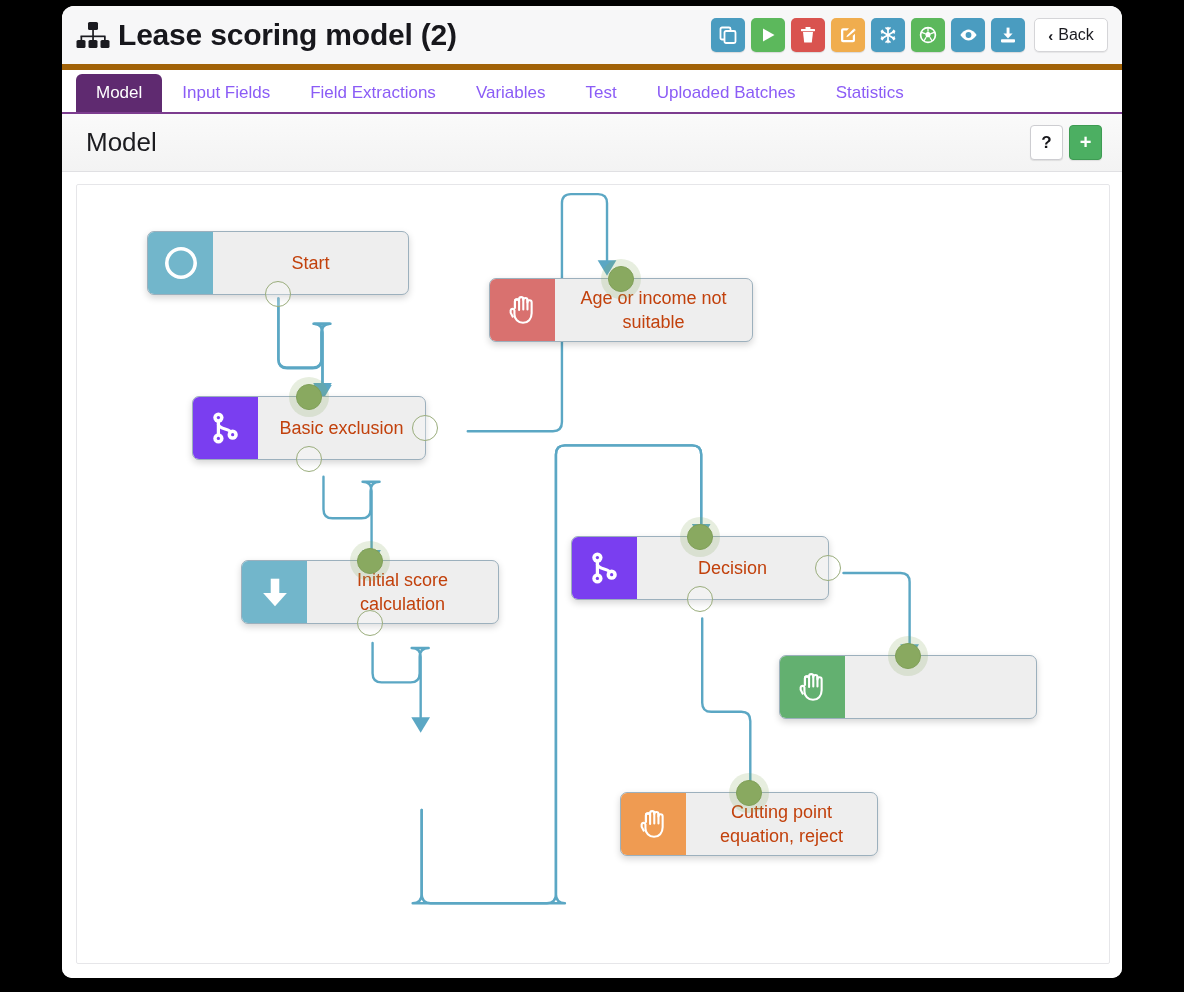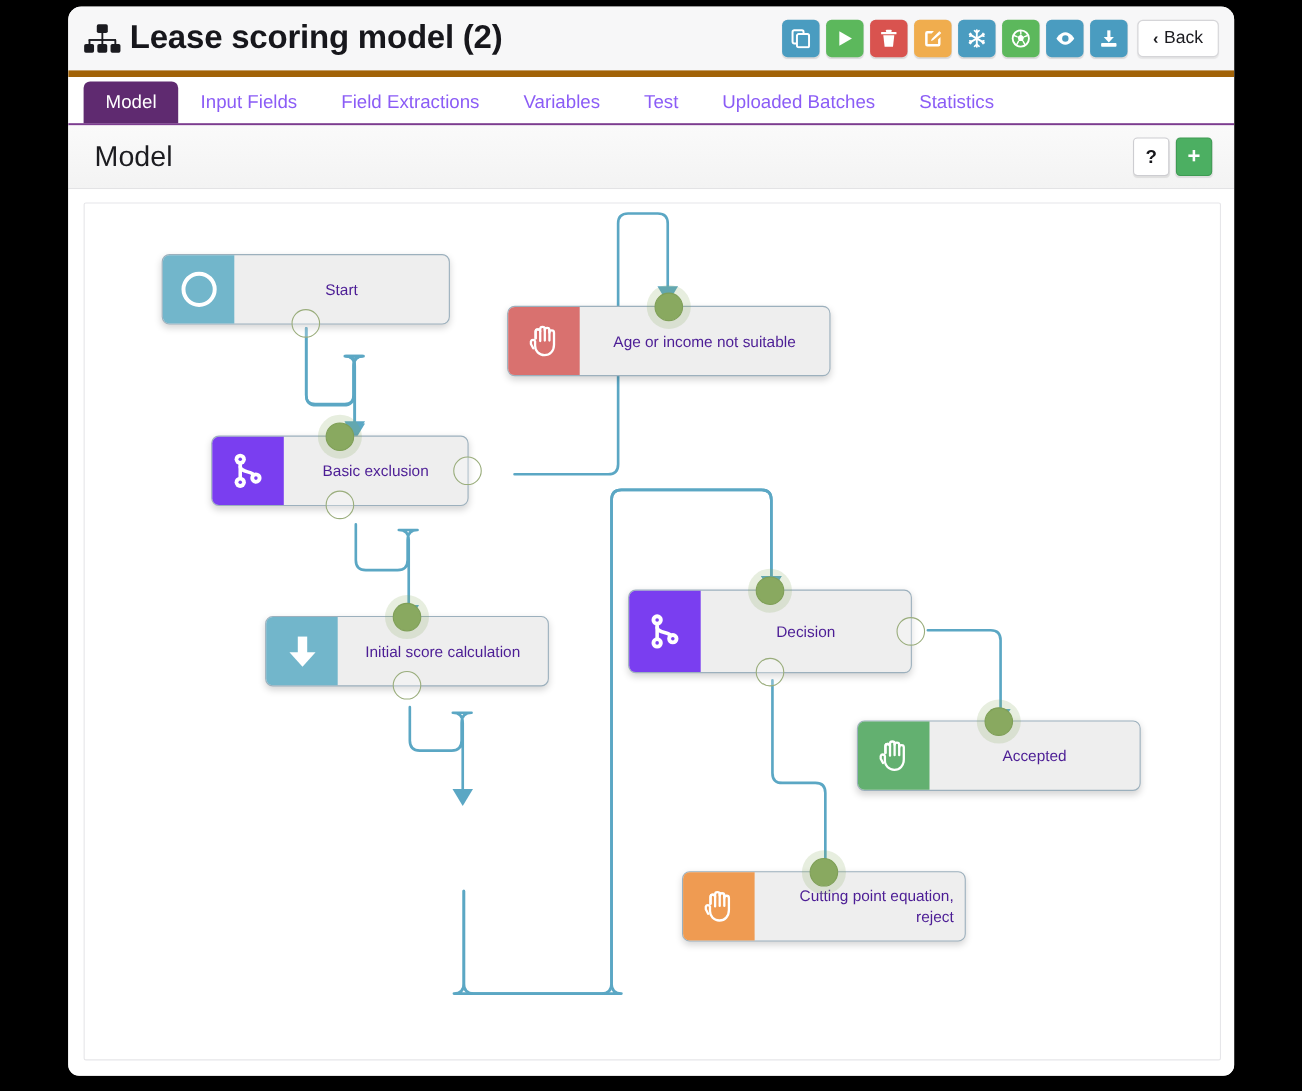--- a/index.html
+++ b/index.html
@@ -182,23 +182,23 @@
     width: 65px;
     flex: 0 0 65px;
     border-radius: 6px 0 0 6px;
     display: flex; align-items: center; justify-content: center;
   }
   .node-label {
     flex: 1 1 auto;
     display: flex;
     align-items: center;
     justify-content: center;
-    font-size: 14px;
-    color: #4c1d95;
-    text-align: right;
+    font-size: 18px;
+    color: #c2410c;
+    text-align: center;
     padding: 4px 10px;
     line-height: 1.35;
     box-sizing: border-box;
   }
   
   .port {
     position: absolute;
     width: 26px; height: 26px;
     border-radius: 50%;
     box-sizing: border-box;
@@ -378,21 +378,21 @@
       <div class="node" style="left:70px; top:46px; width:262px; height:64px;">
         <div class="node-icon" style="background:#72b6cb">
           <svg width="38" height="38" viewBox="0 0 38 38">
             <circle cx="19" cy="19" r="14.2" fill="none" stroke="#ffffff" stroke-width="3.6"></circle>
           </svg>
         </div>
         <div class="node-label">Start</div>
         <div class="port empty bottom"></div>
       </div>
 
-      <div class="node" style="left:384px; top:93px; width:294px; height:64px;">
+      <div class="node" style="left:412px; top:93px; width:264px; height:64px;">
         <div class="node-icon" style="background:#d9716f">
           <svg width="38" height="38" viewBox="0 0 40 40">
             <path d="M11.5 17.5 L11.5 11 A2.2 2.2 0 0 1 15.9 11 L15.9 8.6 A2.2 2.2 0 0 1 20.3 8.6 L20.3 9.6 A2.2 2.2 0 0 1 24.7 9.6 L24.7 12 A2.2 2.2 0 0 1 29.1 12 L29.1 23.5 C29.1 29.5 25.3 33.5 20 33.5 C14.7 33.5 11 29.5 11 24.5 L11 20.3 A2.1 2.1 0 0 0 7 20.3 L7 22.8 L9.2 27" fill="none" stroke="#ffffff" stroke-width="2.2" stroke-linejoin="round" stroke-linecap="round"></path>
             <path d="M11.5 17.5 L11.5 11 A2.2 2.2 0 0 1 15.9 11 L15.9 20 M20.3 8.6 L20.3 19.5 M24.7 9.6 L24.7 19.5" fill="none" stroke="#ffffff" stroke-width="2.2" stroke-linecap="round"></path>
           </svg>
         </div>
         <div class="node-label">Age or income not suitable</div>
         <div class="port filled top"></div>
       </div>
 
@@ -422,21 +422,21 @@
           <svg width="38" height="38" viewBox="0 0 40 40">
             <rect x="15.5" y="6" width="9" height="18" fill="#ffffff"></rect>
             <polygon points="7.5,21 32.5,21 20,35" fill="#ffffff"></polygon>
           </svg>
         </div>
         <div class="node-label">Initial score calculation</div>
         <div class="port filled top"></div>
         <div class="port empty bottom"></div>
       </div>
 
-      <div class="node" style="left:494px; top:351px; width:258px; height:76px;">
+      <div class="node" style="left:494px; top:351px; width:258px; height:64px;">
         <div class="node-icon" style="background:#7a3ef0">
           <svg width="36" height="38" viewBox="0 0 36 40">
             <g stroke="#ffffff" stroke-width="3.4" fill="none" stroke-linecap="round">
               <line x1="10" y1="10" x2="10" y2="30"></line>
               <path d="M10 16 C10 22 24 20 24 26"></path>
             </g>
             <circle cx="10" cy="9" r="5.4" fill="#ffffff"></circle>
               <circle cx="10" cy="9" r="1.7" fill="#7a3ef0"></circle>
             <circle cx="10" cy="31" r="5.4" fill="#ffffff"></circle>
               <circle cx="10" cy="31" r="1.7" fill="#7a3ef0"></circle>
@@ -450,21 +450,20 @@
         <div class="port empty right"></div>
       </div>
 
       <div class="node" style="left:702px; top:470px; width:258px; height:64px;">
         <div class="node-icon" style="background:#63b070">
           <svg width="38" height="38" viewBox="0 0 40 40">
             <path d="M11.5 17.5 L11.5 11 A2.2 2.2 0 0 1 15.9 11 L15.9 8.6 A2.2 2.2 0 0 1 20.3 8.6 L20.3 9.6 A2.2 2.2 0 0 1 24.7 9.6 L24.7 12 A2.2 2.2 0 0 1 29.1 12 L29.1 23.5 C29.1 29.5 25.3 33.5 20 33.5 C14.7 33.5 11 29.5 11 24.5 L11 20.3 A2.1 2.1 0 0 0 7 20.3 L7 22.8 L9.2 27" fill="none" stroke="#ffffff" stroke-width="2.2" stroke-linejoin="round" stroke-linecap="round"></path>
             <path d="M11.5 17.5 L11.5 11 A2.2 2.2 0 0 1 15.9 11 L15.9 20 M20.3 8.6 L20.3 19.5 M24.7 9.6 L24.7 19.5" fill="none" stroke="#ffffff" stroke-width="2.2" stroke-linecap="round"></path>
           </svg>
         </div>
-        <div class="node-label">Accepted</div>
         <div class="port filled top"></div>
       </div>
 
 
       <div class="node" style="left:543px; top:607px; width:258px; height:64px;">
         <div class="node-icon" style="background:#ef9b52">
           <svg width="38" height="38" viewBox="0 0 40 40">
             <path d="M11.5 17.5 L11.5 11 A2.2 2.2 0 0 1 15.9 11 L15.9 8.6 A2.2 2.2 0 0 1 20.3 8.6 L20.3 9.6 A2.2 2.2 0 0 1 24.7 9.6 L24.7 12 A2.2 2.2 0 0 1 29.1 12 L29.1 23.5 C29.1 29.5 25.3 33.5 20 33.5 C14.7 33.5 11 29.5 11 24.5 L11 20.3 A2.1 2.1 0 0 0 7 20.3 L7 22.8 L9.2 27" fill="none" stroke="#ffffff" stroke-width="2.2" stroke-linejoin="round" stroke-linecap="round"></path>
             <path d="M11.5 17.5 L11.5 11 A2.2 2.2 0 0 1 15.9 11 L15.9 20 M20.3 8.6 L20.3 19.5 M24.7 9.6 L24.7 19.5" fill="none" stroke="#ffffff" stroke-width="2.2" stroke-linecap="round"></path>
           </svg>

